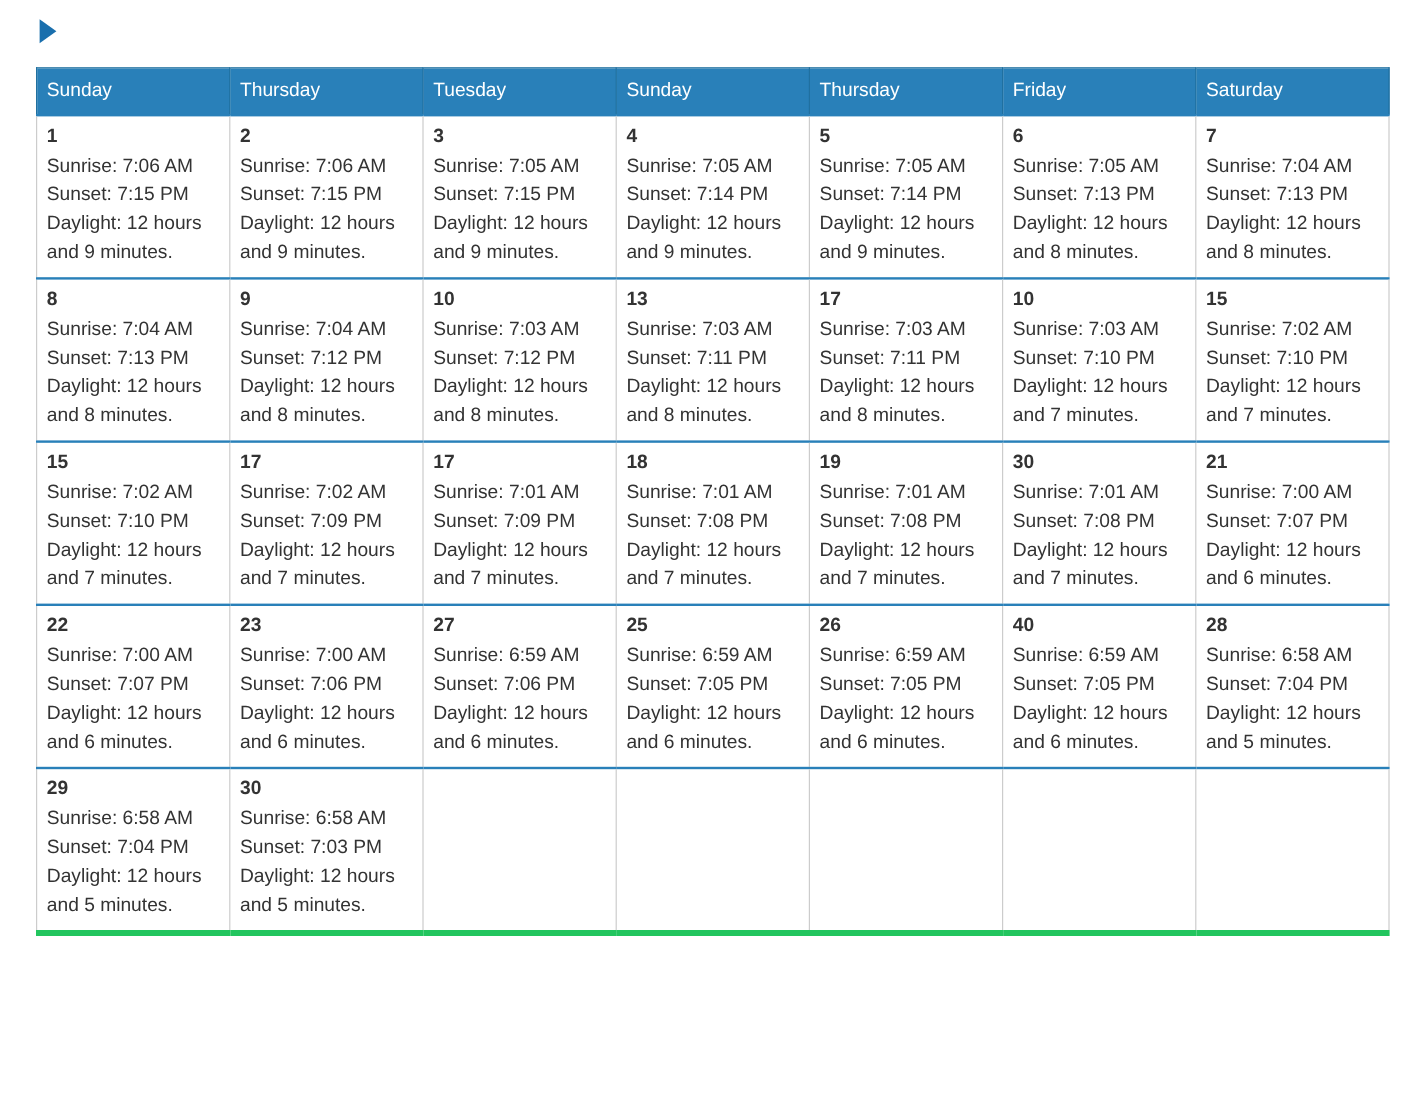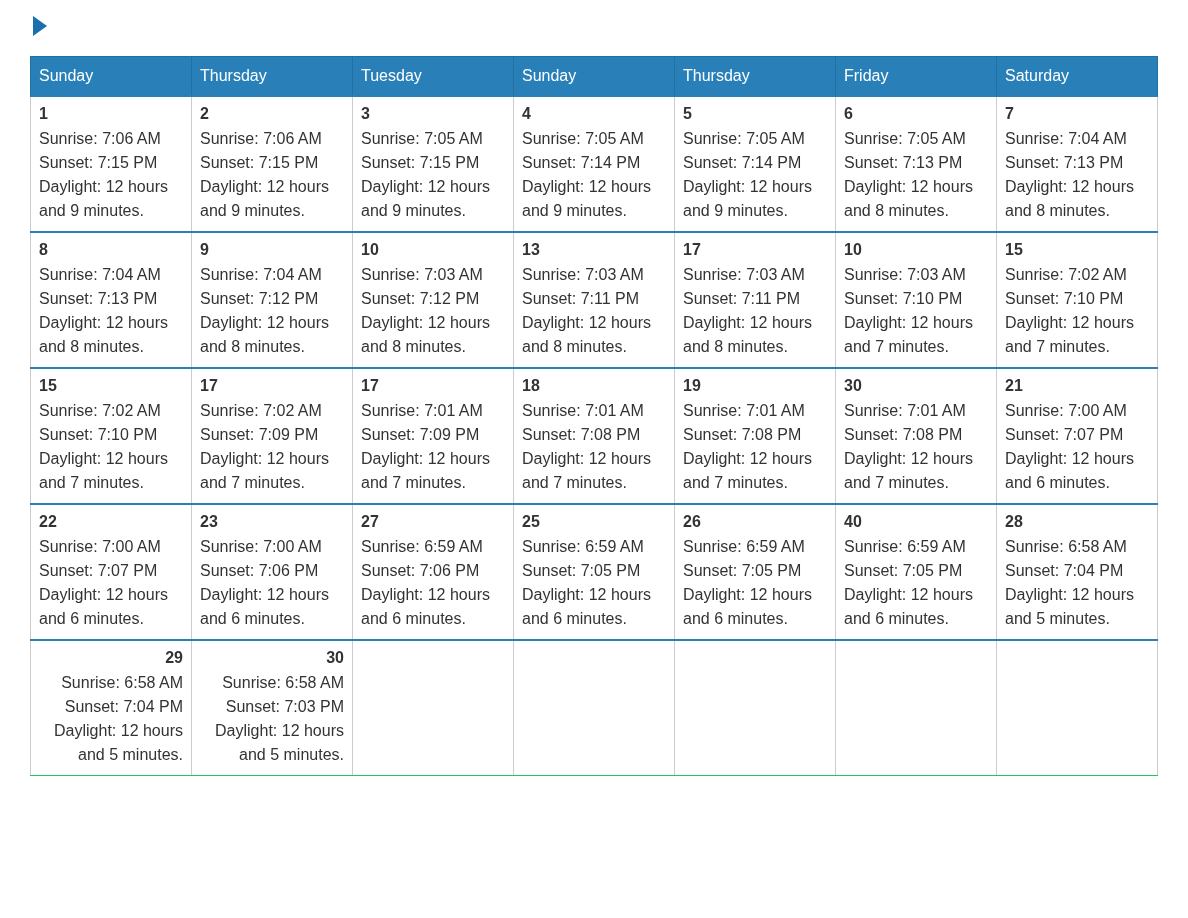--- a/index.html
+++ b/index.html
@@ -90,22 +90,21 @@
       font-weight: bold;
       display: block;
       margin-bottom: 4px;
     }
     .day-info {
       font-size: 16px;
       line-height: 1.5;
       color: #333;
     }
     .calendar tr:last-child td {
-      border-bottom: 1px solid #22c55e;
-      text-align: right;
+      border-bottom: 5px solid #22c55e;
     }
     .empty-cell {
       background: #fff;
     }
     .week-row td {
       border-top: 2px solid #2980b9;
     }
   </style>
 </head>
 <body>

